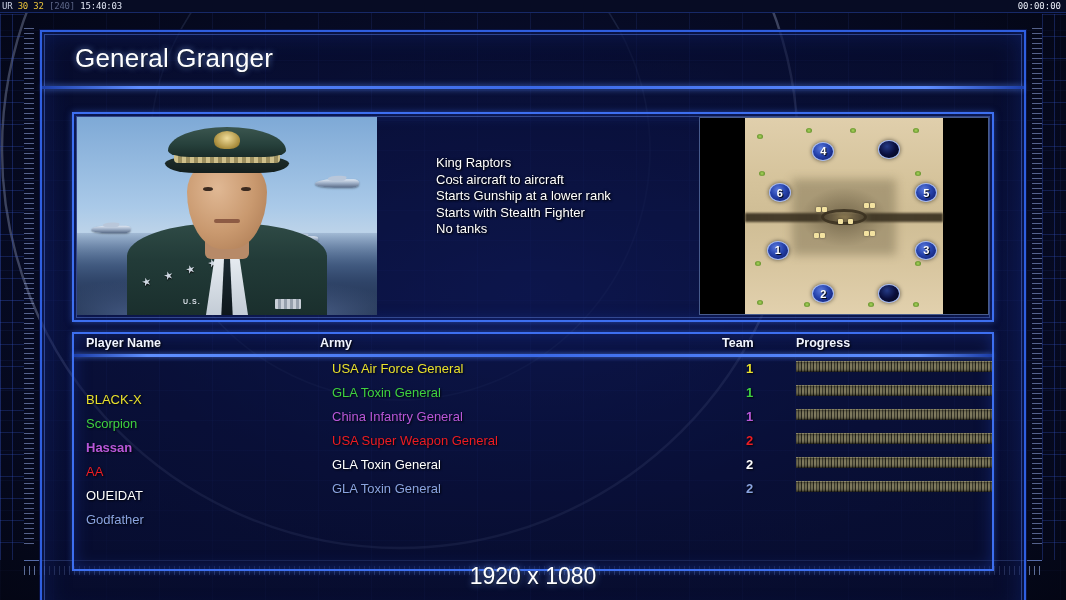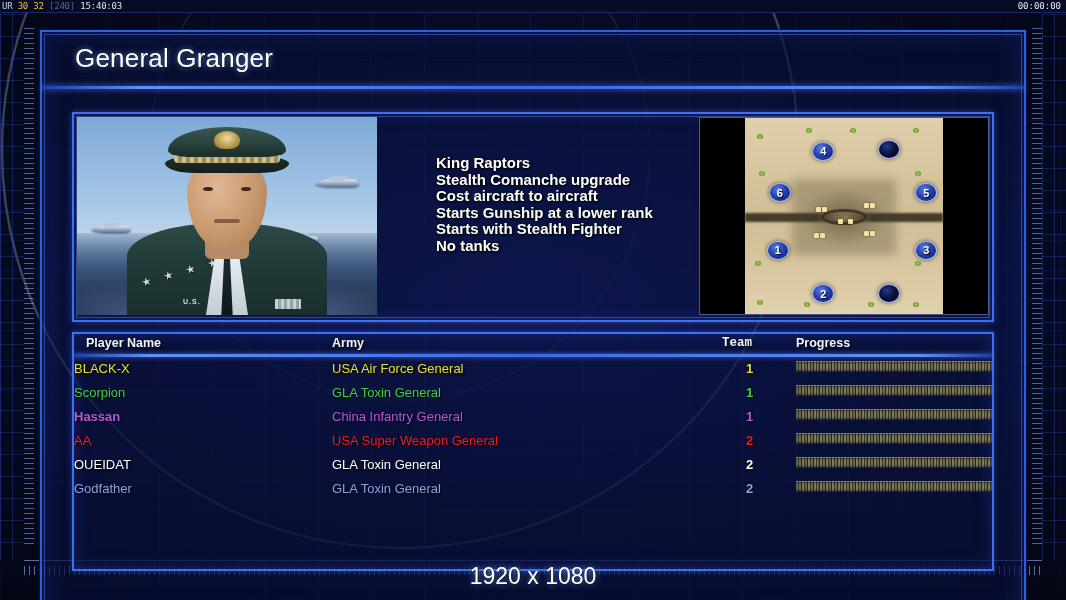--- a/index.html
+++ b/index.html
@@ -221,22 +221,22 @@
     background:repeating-linear-gradient(90deg,#c9cfd8 0 3px,#96a0ad 3px 6px);
     border-radius:1px;
   }
 
   
   .bullets {
     position:absolute; left:312px; top:3px; right:300px; bottom:3px;
     padding:38px 0 0 50px;
   }
   .bullets li {
-    list-style:none; color:#ffffff; font-size:15px; line-height:16.6px;
-    font-weight:bold; text-shadow:1px 1px 2px #000, 0 0 3px rgba(0,0,0,.6);
+    list-style:none; color:#ffffff; font-size:13px; line-height:16.6px;
+    font-weight:normal; text-shadow:1px 1px 2px #000, 0 0 3px rgba(0,0,0,.6);
     white-space:nowrap;
   }
 
   
   .minimap {
     position:absolute; right:3px; top:3px; width:290px; height:198px;
     background:#000; overflow:hidden;
     border:1px solid rgba(130,165,255,.55);
   }
   .mm-map {
@@ -294,34 +294,34 @@
   }
   .thead {
     position:absolute; left:0; right:0; top:0; height:22px;
   }
   .thead .hcell {
     position:absolute; top:2px;
     color:#f0f4ff; font-size:12.5px; font-weight:bold;
     text-shadow:1px 1px 2px #000;
   }
   .hc-name { left:12px; }
-  .hc-army { left:258px; }
-  .hc-team { left:648px;font-family:Liberation Mono, monospace; }
+  .hc-army { left:246px; }
+  .hc-team { left:648px; }
   .hc-prog { left:722px; }
   .thead-rule {
     position:absolute; left:0; right:0; top:20px; height:3px;
     background:linear-gradient(to right,#1c3da6 0%, #5f90ff 8%, #3b6ae8 50%, #5f90ff 92%, #1c3da6 100%);
     box-shadow:0 0 5px rgba(90,140,255,.75);
   }
 
   .rows { position:absolute; left:0; right:0; top:24px; }
   .prow { position:relative; height:24px; }
   .prow .cell { position:absolute; top:3px; font-size:13px; white-space:nowrap;
                 text-shadow:1px 1px 2px rgba(0,0,0,.85); }
-  .c-name { left:0; }
+  .c-name { left:12px;margin-top:31px; }
   .c-army { left:258px; }
   .c-team { left:672px; font-weight:bold; }
   .c-prog { left:722px; top:6px; width:196px; height:11px;
             background:
               repeating-linear-gradient(90deg,
                 #7f7a5e 0 2px, #3b3a2c 2px 3px, #6e6a52 3px 5px, #26251c 5px 6px);
             box-shadow:inset 0 0 3px rgba(0,0,0,.8);
             border-top:1px solid rgba(160,155,120,.35);
             border-bottom:1px solid rgba(0,0,0,.6); }
 
@@ -398,21 +398,20 @@
           </div>
           <div class="g-capbrim"></div>
           <div class="g-capband"></div>
           <div class="g-capcrown"></div>
           <div class="g-emblem"></div>
         </div>
       </div>
 
       <ul class="bullets">
         <li>King Raptors</li>
-        <li>Stealth Comanche upgrade</li>
         <li>Cost aircraft to aircraft</li>
         <li>Starts Gunship at a lower rank</li>
         <li>Starts with Stealth Fighter</li>
         <li>No tanks</li>
       </ul>
 
       <div class="minimap">
         <div class="mm-map" id="mm-map">
           <div class="mm-patch"></div>
           <div class="mm-river"></div>

